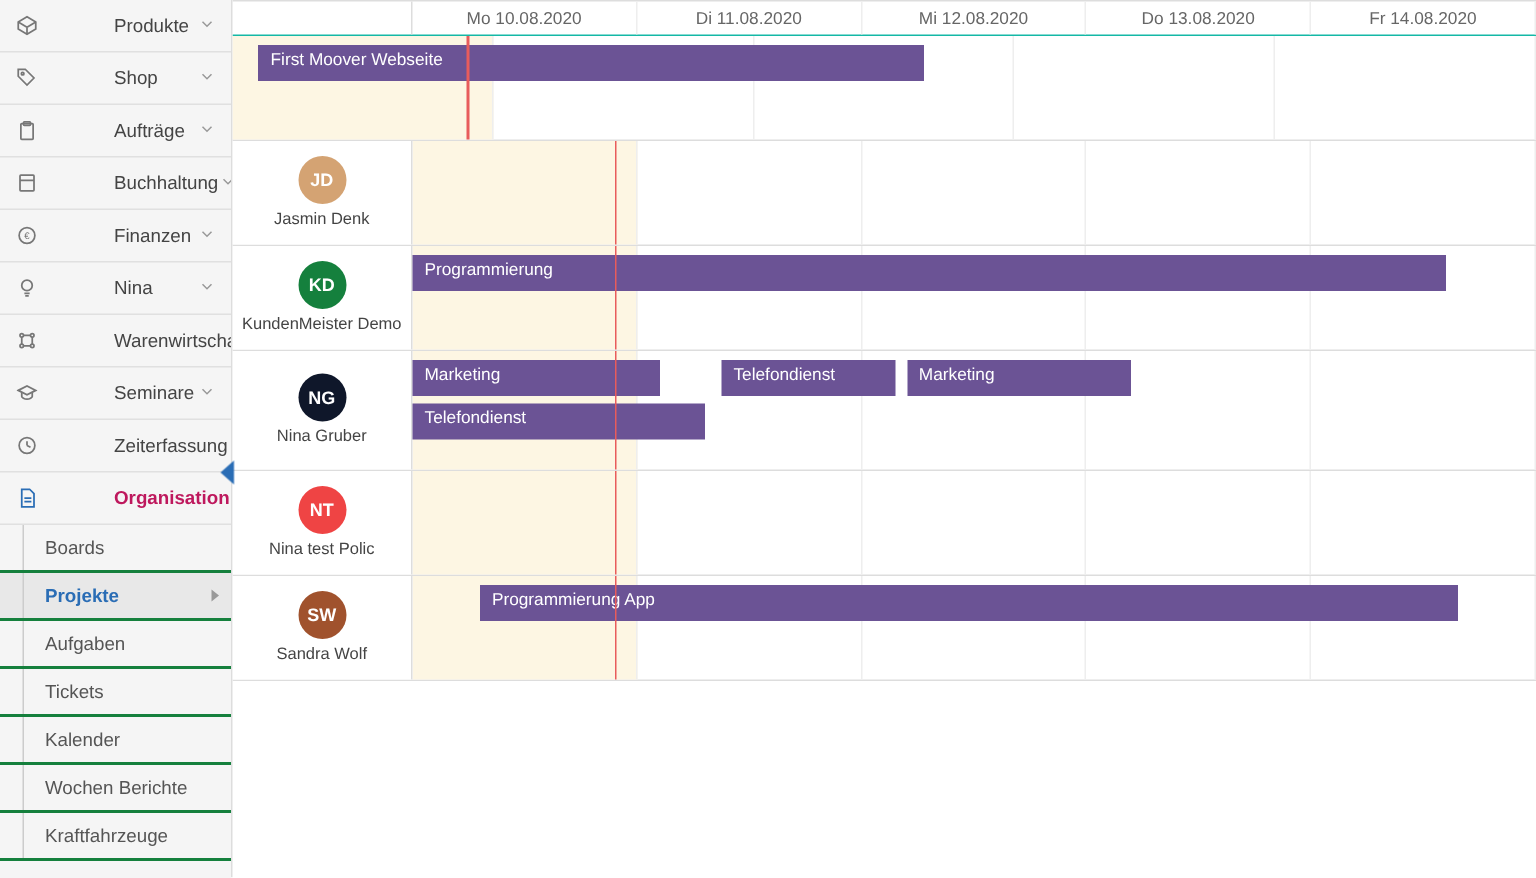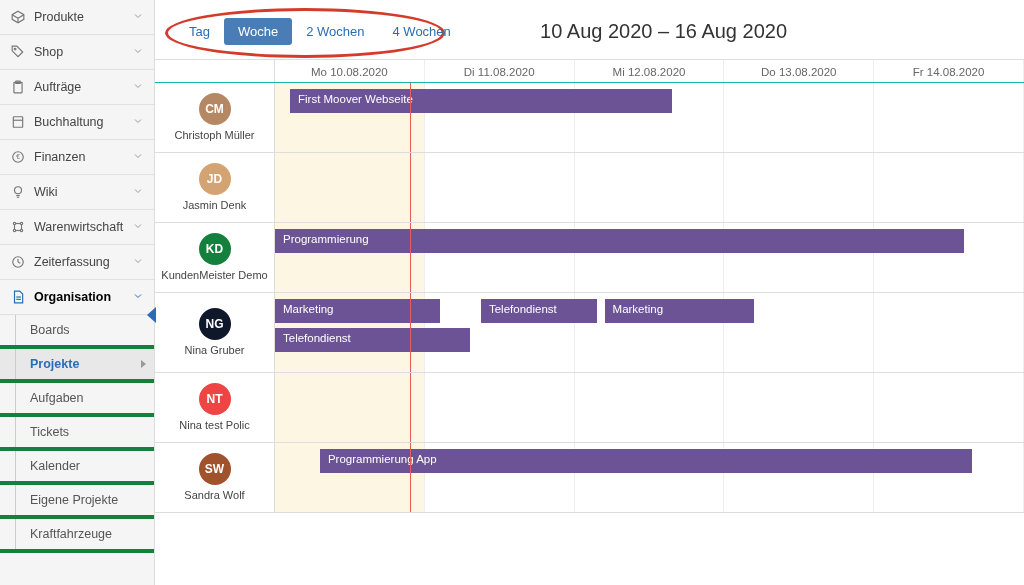--- a/index.html
+++ b/index.html
@@ -1,25 +1,25 @@
 <!DOCTYPE html>
 <html><head>
 <meta charset="utf-8">
 <style>
 * { box-sizing: border-box; margin: 0; padding: 0; }
 body { font-family: -apple-system, BlinkMacSystemFont, "Segoe UI", Arial, sans-serif; font-size: 13px; color: #333; background: #fff; overflow: hidden; }
 .app { display: flex; width: 1024px; height: 585px; }
 .sidebar { width: 155px; background: #f5f5f5; border-right: 1px solid #ddd; overflow-y: auto; }
 .side-item { display: flex; align-items: center; padding: 9px 10px; border-bottom: 1px solid #e0e0e0; cursor: pointer; color: #444; }
 .side-item .icon { width: 16px; height: 16px; margin-right: 8px; display: flex; align-items: center; justify-content: center; color: #777; flex-shrink: 0; }
-.side-item .label { flex: 1; font-size: 12.5px; }
+.side-item .label { flex: 1; font-size: 12.5px; margin-left: 42px; }
 .side-item .chev { color: #999; }
-.side-item.active { color: #000000; font-weight: 600; }
+.side-item.active { color: #be185d; font-weight: 600; }
 .side-item.active .icon, .side-item.active .chev { color: #2a6db5; }
-.sub-item { padding: 8px 10px 8px 30px; font-size: 12.5px; color: #555; border-bottom: 4px solid #15803d; cursor: pointer; position: relative; }
+.sub-item { padding: 8px 10px 8px 30px; font-size: 12.5px; color: #555; border-bottom: 2px solid #15803d; cursor: pointer; position: relative; }
 .sub-item.active { background: #e8e8e8; color: #2a6db5; font-weight: 600; }
 .sub-item.active::after { content: ""; position: absolute; right: 8px; top: 50%; transform: translateY(-50%); width: 0; height: 0; border-top: 4px solid transparent; border-bottom: 4px solid transparent; border-left: 5px solid #999; }
 .sub-item::before { content: ""; position: absolute; left: 15px; top: 0; bottom: 0; width: 1px; background: #ccc; }
 .main { flex: 1; display: flex; flex-direction: column; position: relative; }
 .toolbar { display: flex; align-items: center; padding: 18px 20px 14px; position: relative; }
 .view-tabs { display: flex; gap: 0; position: relative; z-index: 2; }
 .view-tab { padding: 6px 14px; color: #2a6db5; cursor: pointer; font-size: 13px; border-radius: 3px; }
 .view-tab.active { background: #4a7db5; color: #fff; }
 .date-range { position: absolute; left: 50%; transform: translateX(-20%); font-size: 20px; color: #333; font-weight: 500; }
 .ellipse { position: absolute; left: 10px; top: 8px; width: 280px; height: 50px; border: 3px solid #d43b2a; border-radius: 50%; z-index: 1; pointer-events: none; }
@@ -108,21 +108,21 @@
             </svg></span>
         </div>
         <div class="side-item">
           <span class="icon">
             <svg width="14" height="14" viewBox="0 0 24 24" fill="none" stroke="currentColor" stroke-width="2">
               <circle cx="12" cy="9" r="6"></circle>
               <line x1="9" y1="18" x2="15" y2="18"></line>
               <line x1="10" y1="21" x2="14" y2="21"></line>
             </svg>
           </span>
-          <span class="label">Wiki</span>
+          <span class="label">Nina</span>
           <span class="chev"><svg width="12" height="12" viewBox="0 0 24 24" fill="none" stroke="currentColor" stroke-width="2">
               <polyline points="6 9 12 15 18 9"></polyline>
             </svg></span>
         </div>
         <div class="side-item">
           <span class="icon">
             <svg width="14" height="14" viewBox="0 0 24 24" fill="none" stroke="currentColor" stroke-width="2">
               <circle cx="6" cy="6" r="2"></circle>
               <circle cx="18" cy="6" r="2"></circle>
               <circle cx="6" cy="18" r="2"></circle>
@@ -134,20 +134,32 @@
             </svg>
           </span>
           <span class="label">Warenwirtschaft</span>
           <span class="chev"><svg width="12" height="12" viewBox="0 0 24 24" fill="none" stroke="currentColor" stroke-width="2">
               <polyline points="6 9 12 15 18 9"></polyline>
             </svg></span>
         </div>
         <div class="side-item">
           <span class="icon">
             <svg width="14" height="14" viewBox="0 0 24 24" fill="none" stroke="currentColor" stroke-width="2">
+              <path d="M2 9l10-5 10 5-10 5z"></path>
+              <path d="M6 11v5c0 1 3 3 6 3s6-2 6-3v-5"></path>
+            </svg>
+          </span>
+          <span class="label">Seminare</span>
+          <span class="chev"><svg width="12" height="12" viewBox="0 0 24 24" fill="none" stroke="currentColor" stroke-width="2">
+              <polyline points="6 9 12 15 18 9"></polyline>
+            </svg></span>
+        </div>
+        <div class="side-item">
+          <span class="icon">
+            <svg width="14" height="14" viewBox="0 0 24 24" fill="none" stroke="currentColor" stroke-width="2">
               <circle cx="12" cy="12" r="9"></circle>
               <line x1="12" y1="7" x2="12" y2="12"></line>
               <line x1="12" y1="12" x2="16" y2="14"></line>
             </svg>
           </span>
           <span class="label">Zeiterfassung</span>
           <span class="chev"><svg width="12" height="12" viewBox="0 0 24 24" fill="none" stroke="currentColor" stroke-width="2">
               <polyline points="6 9 12 15 18 9"></polyline>
             </svg></span>
         </div>
@@ -164,51 +176,37 @@
               <polyline points="6 9 12 15 18 9"></polyline>
             </svg></span>
         </div>
       </div>
     <div id="sub-items">
         <div class="sub-item">Boards</div>
         <div class="sub-item active">Projekte</div>
         <div class="sub-item">Aufgaben</div>
         <div class="sub-item">Tickets</div>
         <div class="sub-item">Kalender</div>
-        <div class="sub-item">Eigene Projekte</div>
+        <div class="sub-item">Wochen Berichte</div>
         <div class="sub-item">Kraftfahrzeuge</div>
       </div>
   </div>
   <div class="main">
     <div class="arrow-tab"></div>
-    <div class="toolbar">
-      <div class="ellipse"></div>
-      <div class="view-tabs" id="view-tabs">
-          <div class="view-tab">Tag</div>
-          <div class="view-tab active">Woche</div>
-          <div class="view-tab">2 Wochen</div>
-          <div class="view-tab">4 Wochen</div>
-        </div>
-      <div class="date-range">10 Aug 2020 – 16 Aug 2020</div>
-    </div>
     <div class="grid-wrap">
       <div class="grid-header" id="grid-header">
         <div class="name-col"></div>
       <div class="day-col">Mo 10.08.2020</div>
           <div class="day-col">Di 11.08.2020</div>
           <div class="day-col">Mi 12.08.2020</div>
           <div class="day-col">Do 13.08.2020</div>
           <div class="day-col">Fr 14.08.2020</div>
         </div>
       <div class="grid-body" id="grid-body">
           <div class="row">
-            <div class="name-cell">
-              <div class="avatar" style="background:#b58863">CM</div>
-              <div class="pname">Christoph Müller</div>
-            </div>
             <div class="lane">
               <div class="day-bg" style="left: 0%; width: 20%;"></div>
               <div class="day-bg" style="left: 20%; width: 20%;"></div>
               <div class="day-bg" style="left: 40%; width: 20%;"></div>
               <div class="day-bg" style="left: 60%; width: 20%;"></div>
               <div class="day-bg" style="left: 80%; width: 20%;"></div>
               <div class="bar" style="left: 2%; width: 51%; top: 6px;">First Moover Webseite</div>
               <div class="now-line" style="left: 18%;"></div>
             </div>
           </div>

